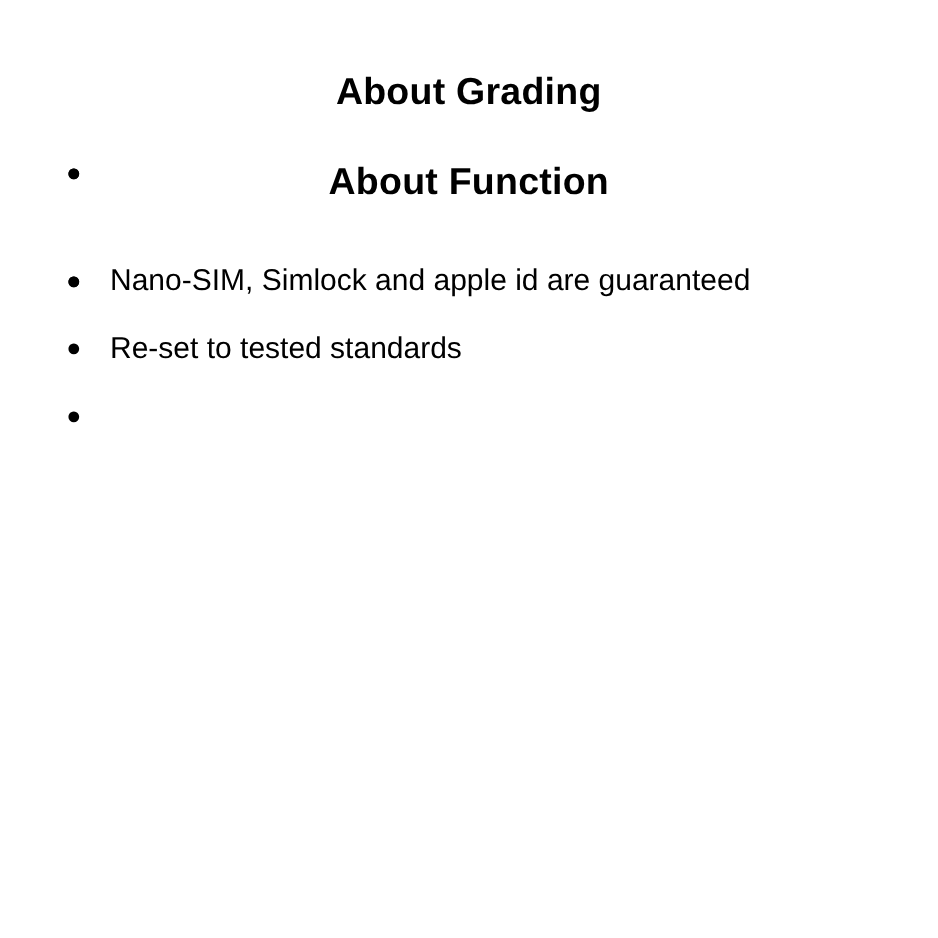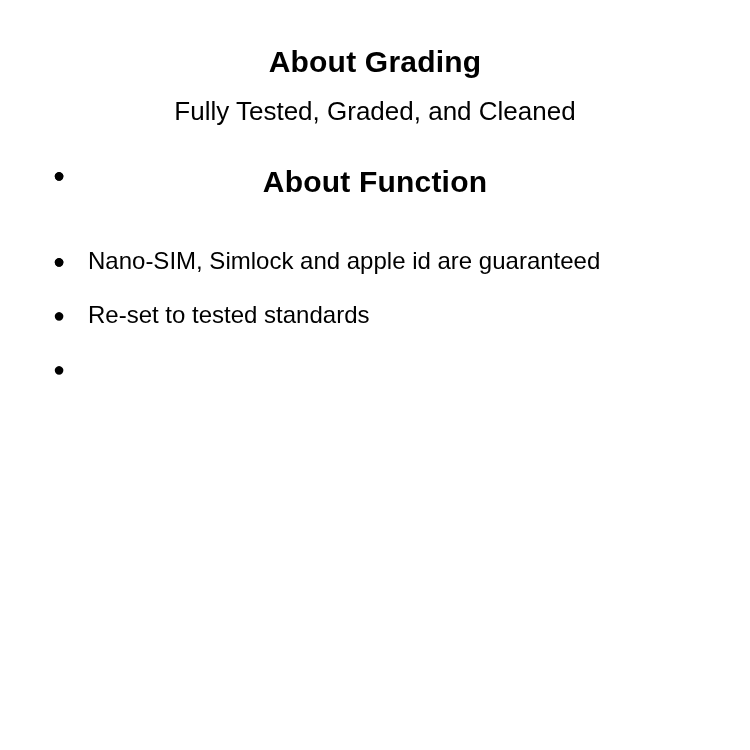--- a/index.html
+++ b/index.html
@@ -11,21 +11,21 @@
     height: 750px;
     background: #ffffff;
     color: #000000;
     font-family: "Liberation Sans", "DejaVu Sans", sans-serif;
     overflow: hidden;
   }
   .page {
     box-sizing: border-box;
     width: 750px;
     height: 750px;
-    padding-top: 44px;
+    padding-top: 56px;
   }
   .section-title {
     margin: 0;
     font-size: 30px;
     font-weight: bold;
     line-height: 36px;
     text-align: center;
     letter-spacing: 0.2px;
   }
   .section-subtitle {
@@ -74,21 +74,20 @@
     margin-top: 36px;
   }
 </style>
 </head>
 <body>
 
 <div class="page">
 
   <h1 class="section-title" id="grading-title">About Grading</h1>
 
-  <p class="section-subtitle">Fully Tested, Graded, and Cleaned</p>
 
   <ul class="bullet-list" id="grading-list">
       <li><span class="bullet">●</span></li>
       <li><span class="bullet">●</span></li>
     </ul>
 
   <h1 class="section-title" id="function-title">About Function</h1>
 
   <ul class="bullet-list" id="function-list">
       <li><span class="bullet">●</span></li>

